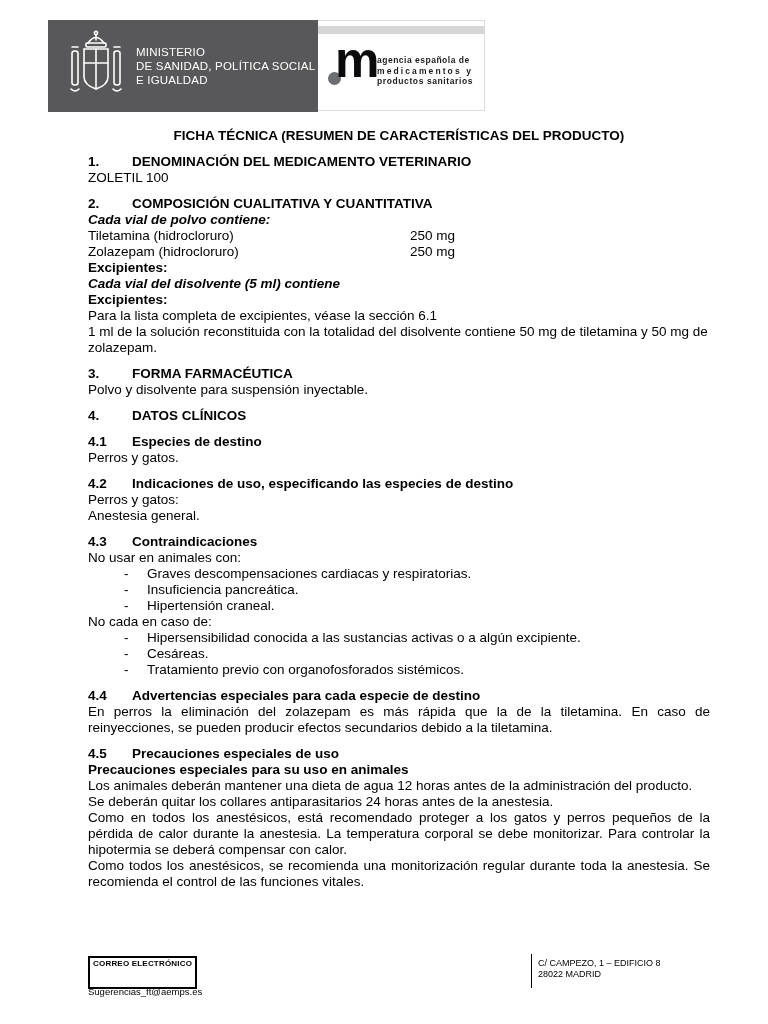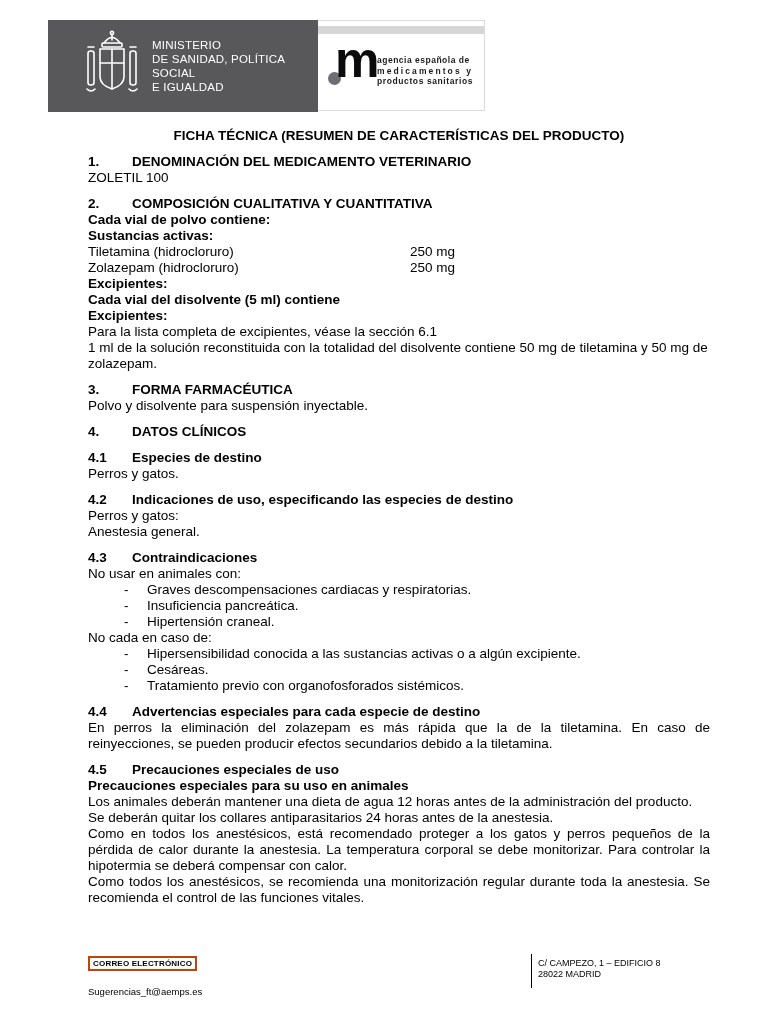--- a/index.html
+++ b/index.html
@@ -8,21 +8,21 @@
     background:#ffffff;
     font-family:"Liberation Sans", sans-serif;
     color:#000;
   }
   .page { position:relative; width:768px; height:1024px; background:#fff; overflow:hidden; }
 
   
   .logos { position:absolute; left:48px; top:20px; width:437px; height:92px; display:flex; }
   .ministry {
     width:270px; height:92px; background:#58585a; color:#fff;
-    display:flex; align-items:center; padding-left:38px; gap:14px; flex-shrink:0;
+    display:flex; align-items:center; padding-left:22px; gap:14px; flex-shrink:0;
   }
   .coa { width:52px; height:74px; flex-shrink:0; }
   .ministry-text { font-size:11.5px; line-height:14px; letter-spacing:0.2px; }
   .agency {
     position:relative; width:167px; height:91px; background:#fff;
     border:1px solid #dcdcdc; border-left:none;
   }
   .agency-strip { position:absolute; top:5px; left:0; right:0; height:8px; background:#d6d6d6; }
   .agency-inner { position:absolute; top:30px; left:10px; display:flex; align-items:center; gap:7px; }
   .am { position:relative; width:42px; height:40px; }
@@ -37,32 +37,32 @@
 
   
   .content {
     position:absolute; left:88px; top:128px; width:622px;
     font-size:13.5px; line-height:16px;
   }
   .doc-title { font-size:13.5px; font-weight:700; text-align:center; margin-bottom:0; }
   .h { display:flex; font-weight:700; margin-top:10px; }
   .h .num { flex:0 0 44px; }
   .b  { font-weight:700; }
-  .bi { font-weight:700; }
+  .bi { font-weight:700; font-style:italic; }
   .just { text-align:justify; }
   .row { display:flex; }
   .row .n { flex:0 0 322px; }
   .dl div { position:relative; padding-left:59px; }
   .dl div::before { content:"-"; position:absolute; left:36px; }
 
   
   .footer { position:absolute; left:0; top:952px; width:768px; height:62px; font-size:9px; }
   .email-box {
     position:absolute; left:88px; top:4px; display:inline-block;
-    border:2px solid #c2410c; padding:1px 3px 1px 3px;
+    border:2px solid #000000; padding:1px 3px 19px 3px;
     font-size:8px; font-weight:700; letter-spacing:0.2px;
   }
   .email { position:absolute; left:88px; top:34px; font-size:9.5px; }
   .address {
     position:absolute; left:531px; top:2px; border-left:1.5px solid #000;
     padding:4px 0 8px 6px; font-size:9px; line-height:11px;
   }
 </style>
 </head>
 <body>
@@ -118,21 +118,20 @@
       <span class="num">1.</span>
       <span>DENOMINACIÓN DEL MEDICAMENTO VETERINARIO</span>
     </div>
     <p>ZOLETIL 100</p>
 
     <div class="h">
       <span class="num">2.</span>
       <span>COMPOSICIÓN CUALITATIVA Y CUANTITATIVA</span>
     </div>
     <p class="bi">Cada vial de polvo contiene:</p>
-    <p class="b">Sustancias activas:</p>
     <div class="row">
       <span class="n">Tiletamina (hidrocloruro)</span>
       <span>250 mg</span>
     </div>
     <div class="row">
       <span class="n">Zolazepam (hidrocloruro)</span>
       <span>250 mg</span>
     </div>
     <p class="b">Excipientes:</p>
     <p class="bi">Cada vial del disolvente (5 ml) contiene</p>

